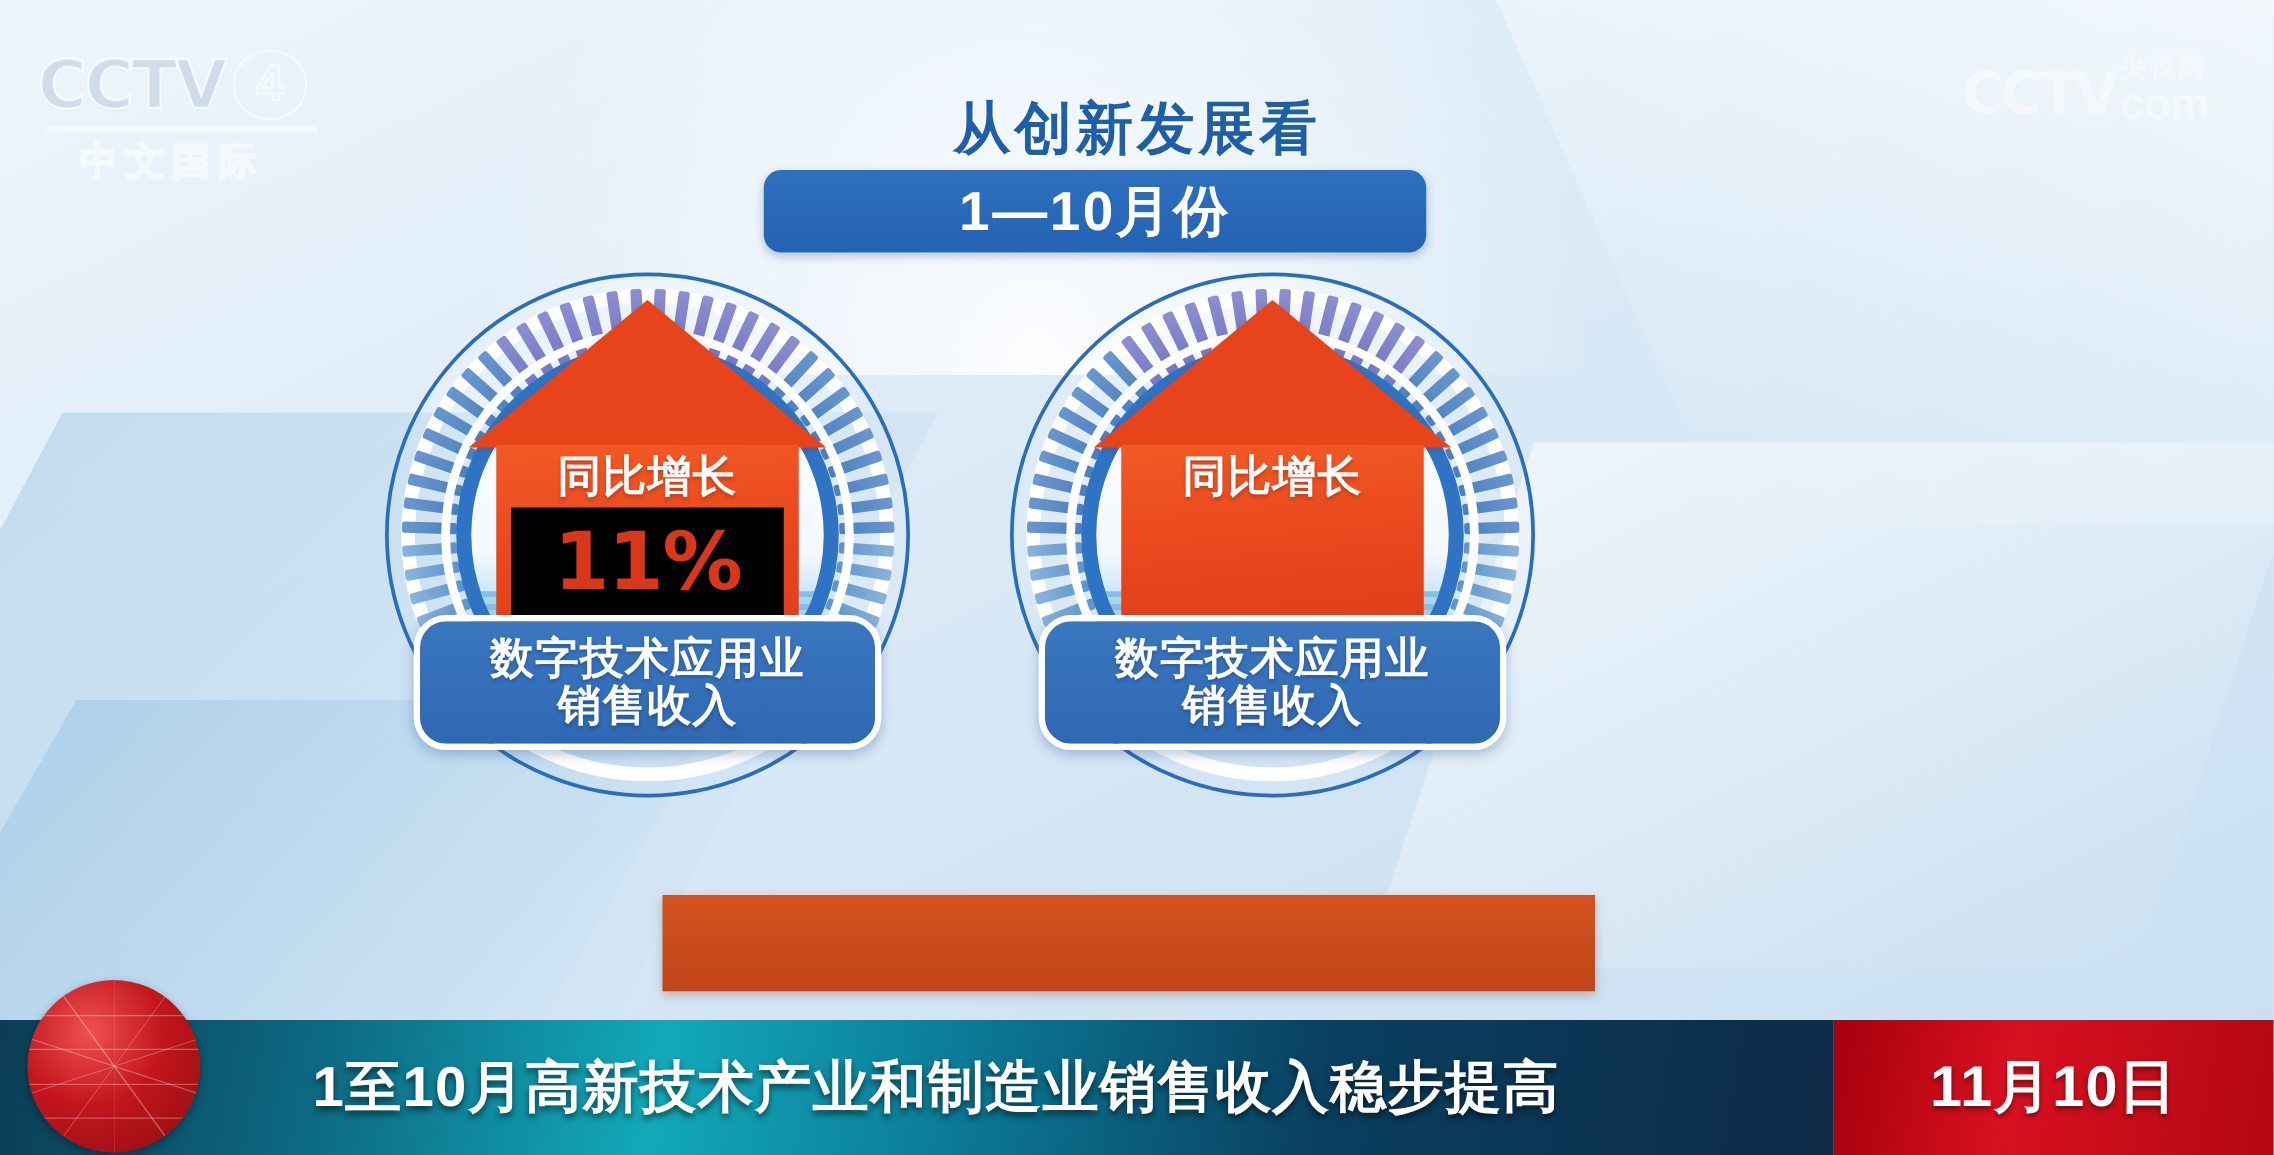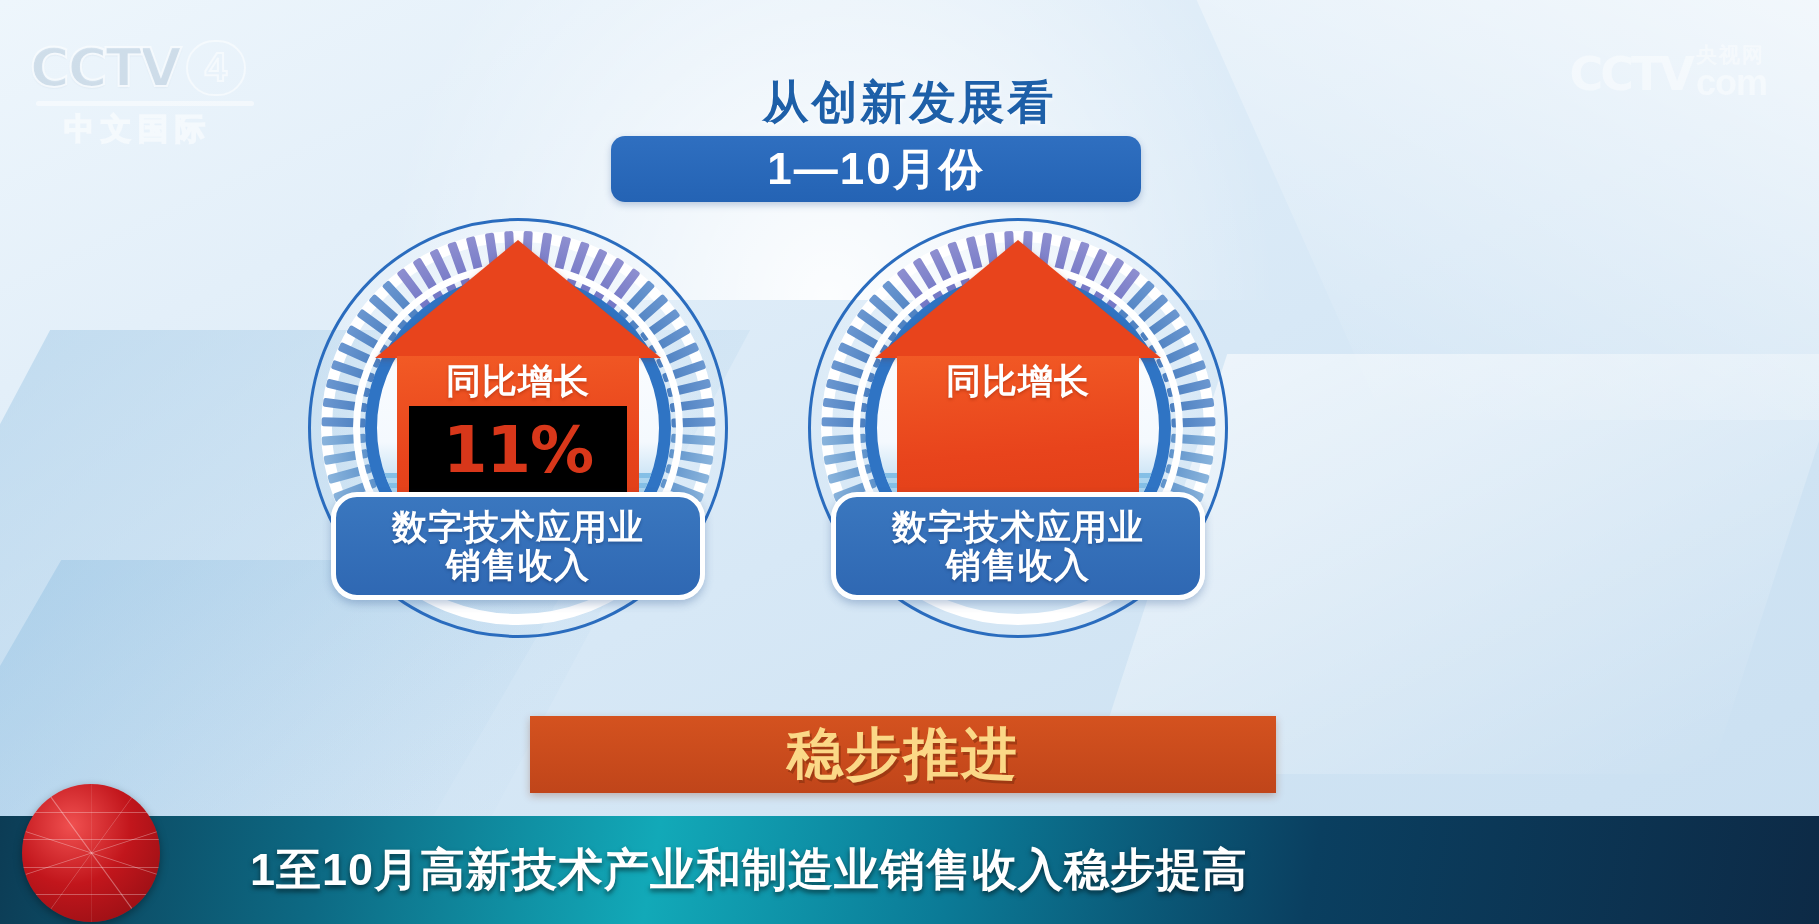--- a/index.html
+++ b/index.html
@@ -318,31 +318,33 @@
       <div class="arrow-label">同比增长</div>
     </div>
   </div>
   <div class="label-box">
     <div class="l">数字技术应用业</div>
     <div class="l">销售收入</div>
   </div>
 </div>
 
 <div id="banner">
-  <span class="y">稳步推进</span>
 </div>
 
 <div id="bottom-bar">
   <div id="bar-main">
     <div id="globe">
         <div class="parallel" style="top: 27.6px;"></div>
         <div class="parallel" style="top: 55.2px;"></div>
         <div class="parallel" style="top: 82.8px;"></div>
         <div class="parallel" style="top: 110.4px;"></div>
         <div class="meridian" style="transform: rotate(0deg) scaleX(0.25);"></div>
         <div class="meridian" style="transform: rotate(36deg) scaleX(0.45);"></div>
         <div class="meridian" style="transform: rotate(72deg) scaleX(0.65);"></div>
         <div class="meridian" style="transform: rotate(108deg) scaleX(0.85);"></div>
         <div class="meridian" style="transform: rotate(144deg) scaleX(1.05);"></div>
       </div>
     <div id="ticker-text">1至10月高新技术产业和制造业销售收入稳步提高</div>
   </div>
+  <div id="date-badge">
+    <span>11月10日</span>
+  </div>
 </div>
 
 </body></html>

